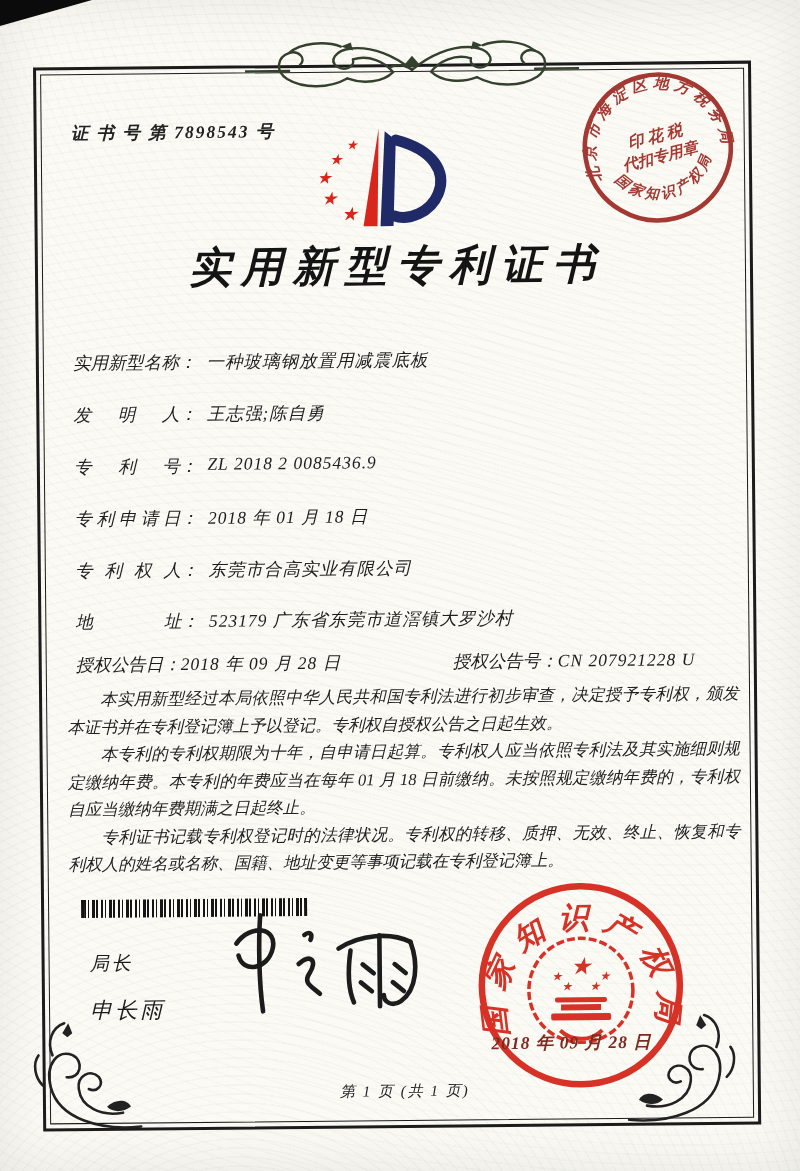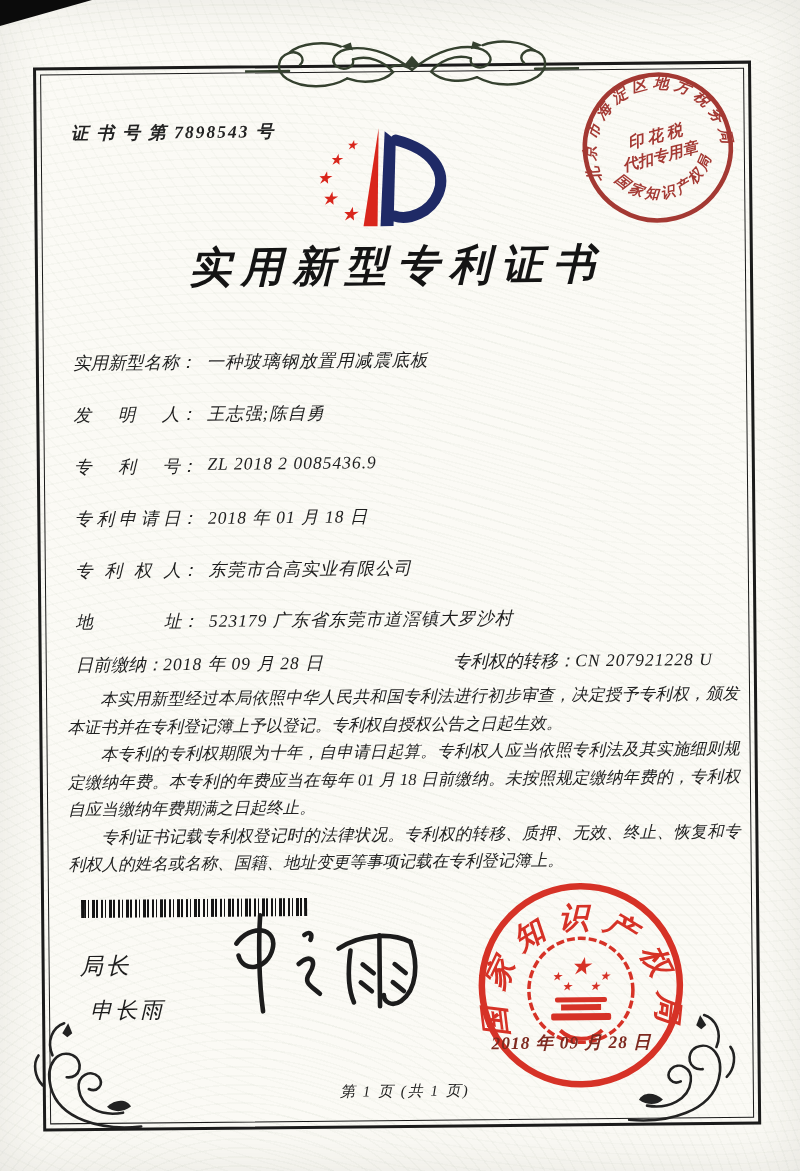--- a/index.html
+++ b/index.html
@@ -49,21 +49,21 @@
     text-align:justify;color:#222;}
   .paras p{margin:0;text-indent:2em;}
   
   .barcode{position:absolute;left:78px;top:897px;width:220px;height:18px;
     background:repeating-linear-gradient(90deg,
       #151515 0 2px, #fbfaf5 2px 4px,
       #151515 4px 5px, #fbfaf5 5px 8px,
       #151515 8px 11px, #fbfaf5 11px 12px,
       #151515 12px 14px, #fbfaf5 14px 17px);
     border-left:3px solid #151515;border-right:3px solid #151515;}
-  .director{position:absolute;left:76px;top:948px;font-size:23px;letter-spacing:3px;color:#1c1c1c;}
+  .director{position:absolute;left:86px;top:948px;font-size:19px;letter-spacing:3px;color:#1c1c1c;}
   .director-name{position:absolute;left:86px;top:993px;font-size:22px;letter-spacing:3px;color:#1c1c1c;text-align:center;}
   .signature{position:absolute;left:195px;top:908px;width:250px;height:118px;}
   
   .cnipa-seal{position:absolute;left:472px;top:882px;width:210px;height:210px;opacity:.95;z-index:5;}
   .issue-date{position:absolute;left:487px;top:1032px;font-size:17.5px;letter-spacing:1px;
     color:#7e2a20;font-weight:bold;z-index:6;}
   .footer{position:absolute;left:0;top:1082px;width:100%;text-align:center;font-size:15px;letter-spacing:2px;color:#222;}
   svg text{font-family:"Liberation Serif","DejaVu Serif",serif;}
 </style>
 </head>
@@ -171,24 +171,24 @@
       <span class="flabel">专利申请日</span><span class="fcolon">：</span><span class="fvalue">2018 年 01 月 18 日</span>
     </div>
     <div class="field-row r5">
       <span class="flabel">专利权人</span><span class="fcolon">：</span><span class="fvalue">东莞市合高实业有限公司</span>
     </div>
     <div class="field-row r6">
       <span class="flabel">地址</span><span class="fcolon">：</span><span class="fvalue">523179 广东省东莞市道滘镇大罗沙村</span>
     </div>
 
     <div class="grant-left">
-      <span>日前缴纳</span><span>：</span><span style="letter-spacing:1px;">2018 年 09 月 28 日</span>
+      <span>授权公告日</span><span>：</span><span style="letter-spacing:1px;">2018 年 09 月 28 日</span>
     </div>
     <div class="grant-right">
-      <span>专利权的转移</span><span>：</span><span style="letter-spacing:1px;">CN 207921228 U</span>
+      <span>授权公告号</span><span>：</span><span style="letter-spacing:1px;">CN 207921228 U</span>
     </div>
 
     <div class="paras">
       <p>本实用新型经过本局依照中华人民共和国专利法进行初步审查，决定授予专利权，颁发本证书并在专利登记簿上予以登记。专利权自授权公告之日起生效。</p>
       <p>本专利的专利权期限为十年，自申请日起算。专利权人应当依照专利法及其实施细则规定缴纳年费。本专利的年费应当在每年 01 月 18 日前缴纳。未按照规定缴纳年费的，专利权自应当缴纳年费期满之日起终止。</p>
       <p>专利证书记载专利权登记时的法律状况。专利权的转移、质押、无效、终止、恢复和专利权人的姓名或名称、国籍、地址变更等事项记载在专利登记簿上。</p>
     </div>
 
     <div class="barcode"></div>
 

